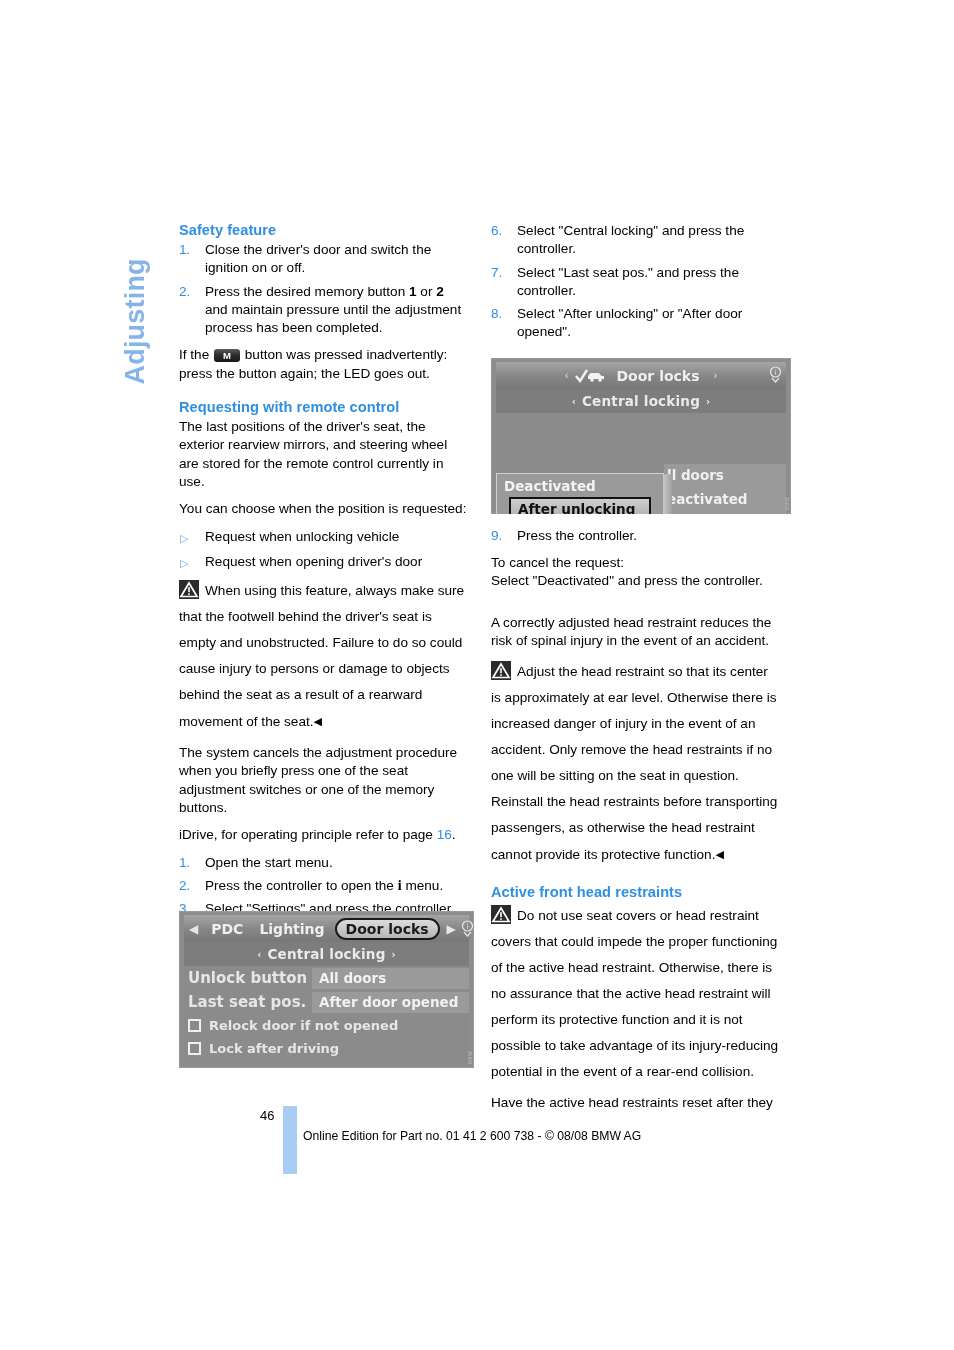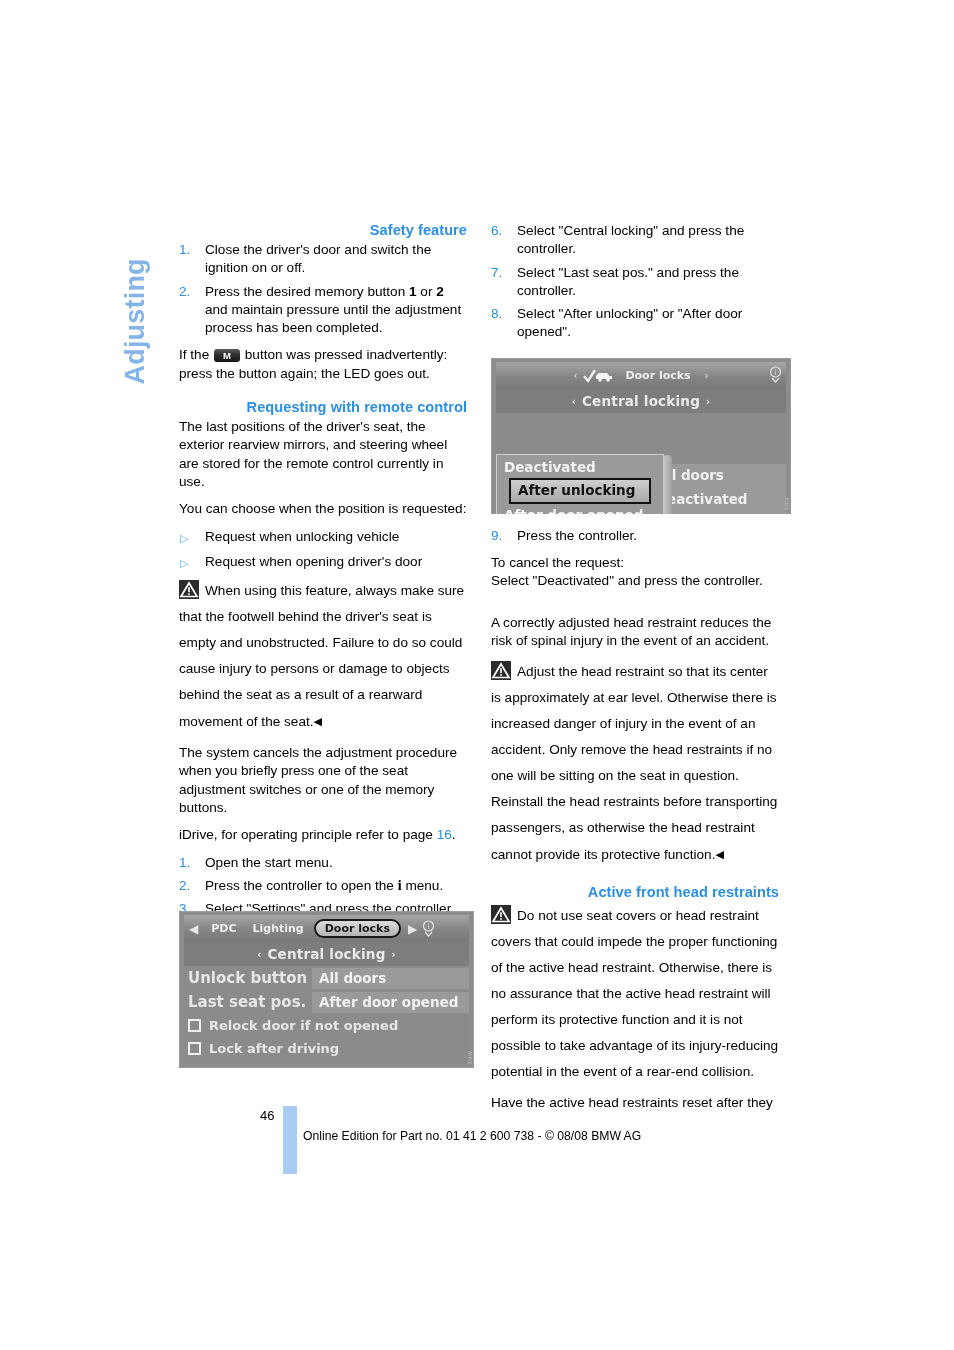--- a/index.html
+++ b/index.html
@@ -51,21 +51,20 @@
   .col-left  { left: 179px; }
   .col-right { left: 491px; }
 
   
   h2.sec {
     font-size: 14.6px;
     font-weight: bold;
     color: #2f8fe0;
     margin: 0 0 3px 0;
     letter-spacing: 0.05px;
-    text-align: right;
   }
   h1.big {
     font-size: 22.5px;
     font-weight: bold;
     color: #1683e4;
     margin: 0 0 7px 0;
     letter-spacing: -0.1px;
   }
   p.body {
     font-size: 13.6px;
@@ -196,21 +195,21 @@
     display: flex;
     align-items: center;
   }
   .id-topbar .arrow-l, .id-topbar .arrow-r {
     color: #e8e8e8;
     font-size: 12px;
     padding: 0 5px;
   }
   .id-tab {
     color: #efefef;
-    font-size: 11px;
+    font-size: 14px;
     font-weight: bold;
     padding: 0 8px;
     white-space: nowrap;
   }
   .id-tab.sel {
     background: linear-gradient(#dcdcdc, #b4b4b4);
     color: #1a1a1a;
     border: 2px solid #1a1a1a;
     border-radius: 11px;
     padding: 1px 9px;
@@ -278,21 +277,21 @@
     width: 9px;
     height: 9px;
     border: 2px solid #f0f0f0;
     margin-right: 8px;
     flex: none;
   }
   
   .id-dropdown {
     position: absolute;
     left: 0px;
-    top: 41px;
+    top: 60px;
     width: 166px;
     background: #9a9a9a;
     border: 1px solid #cfcfcf;
     z-index: 4;
   }
   .id-dropdown .opt {
     height: 24px;
     line-height: 24px;
     color: #f4f4f4;
     font-size: 13.5px;

